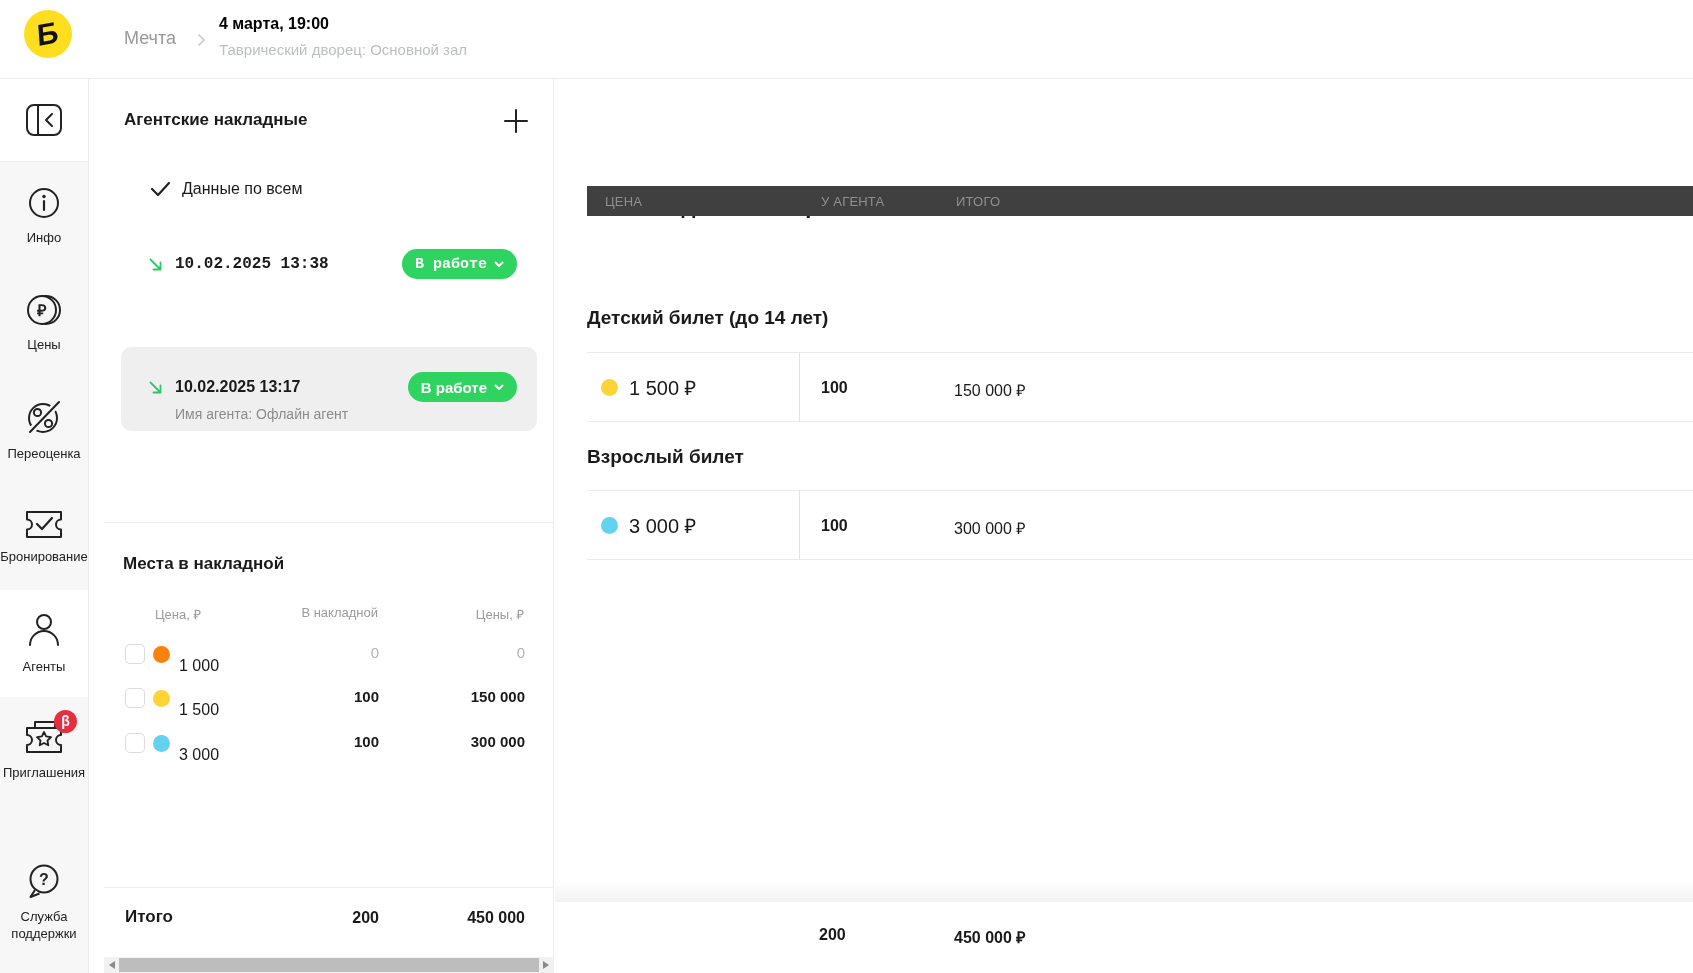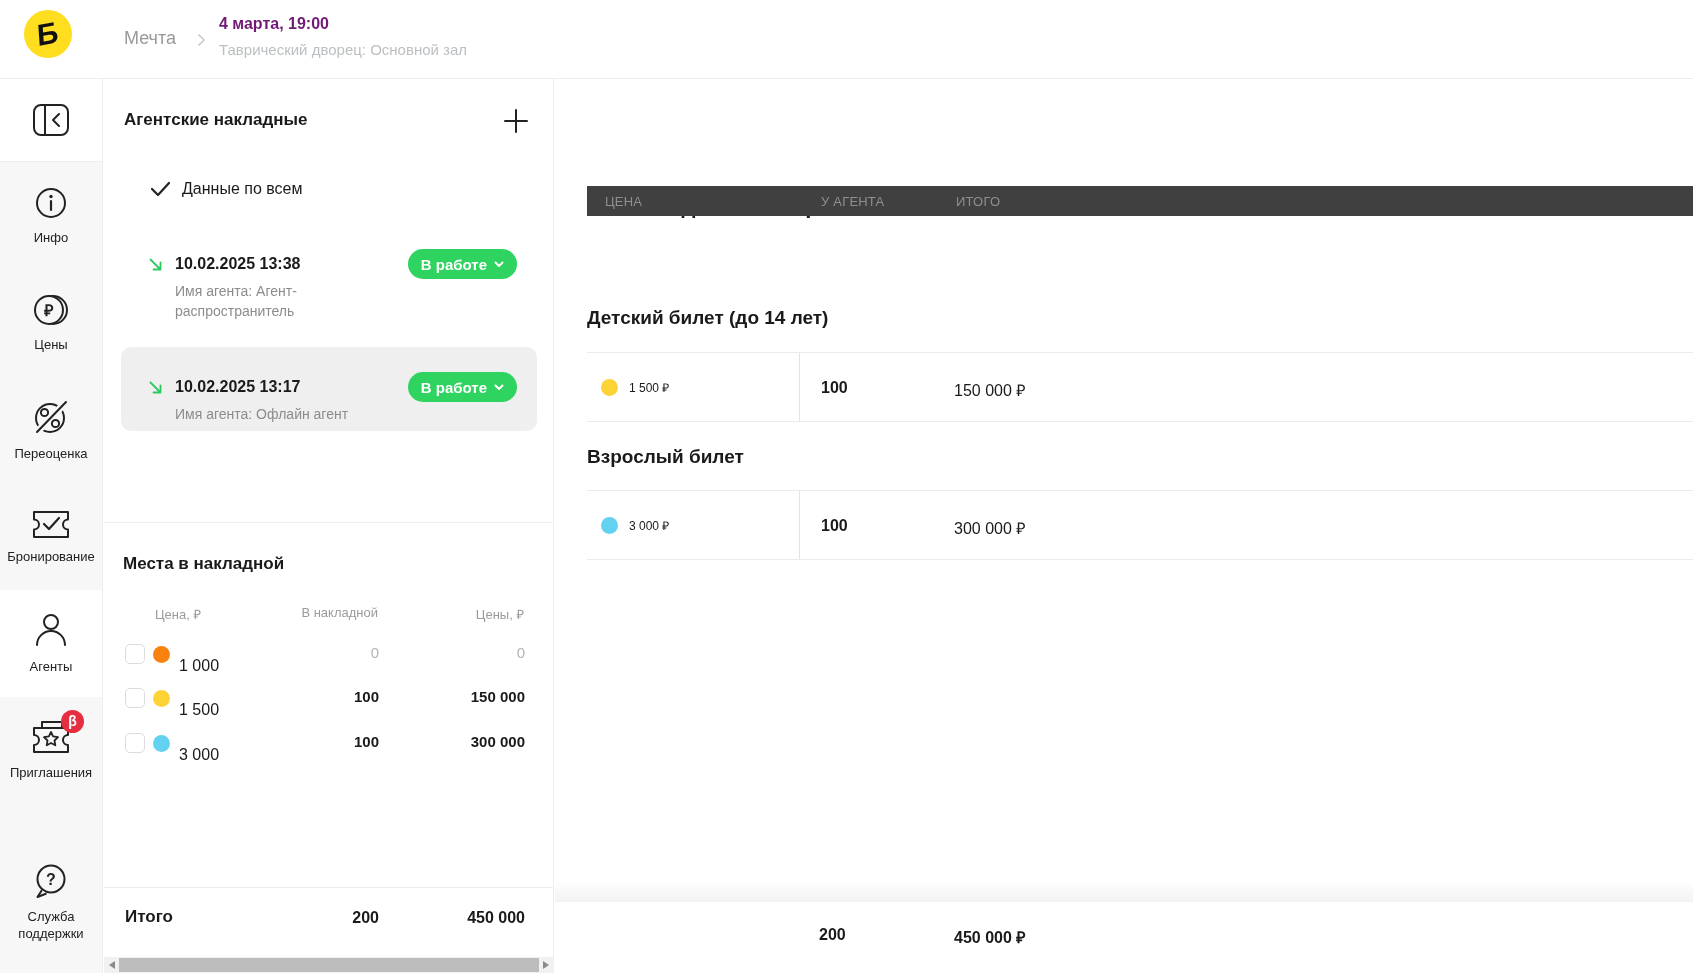--- a/index.html
+++ b/index.html
@@ -13,25 +13,25 @@
   
   .header { position:absolute; left:0; top:0; width:1693px; height:79px;
             background:#fff; border-bottom:1px solid #ededed; display:flex; align-items:center; z-index:5;}
   .logo { position:absolute; left:24px; top:10px; width:48px; height:48px; border-radius:50%;
           background:#ffdd1f; display:flex; align-items:center; justify-content:center; }
   .logo span { font-weight:900; font-size:30px; color:#111; transform:rotate(-10deg) skewX(-6deg); }
   .crumb { position:absolute; left:124px; top:0; height:76px; display:flex; align-items:center;
            font-size:18px; color:#97999b; cursor:pointer; }
   .crumb-sep { position:absolute; left:197px; top:33px; }
   .event-block { position:absolute; left:219px; top:15px; }
-  .event-title { font-size:16px; font-weight:700; color:#701a75; }
+  .event-title { font-size:16px; font-weight:700; color:#000000; }
   .event-venue { font-size:15px; color:#bcbfc1; margin-top:8px; }
 
   
-  .sidebar { position:absolute; left:0; top:79px; width:103px; height:894px;
+  .sidebar { position:absolute; left:0; top:79px; width:89px; height:894px;
              background:#f7f7f7; border-right:1px solid #ededed; display:flex; flex-direction:column; }
   .collapse-seg { height:83px; background:#fff; border-bottom:1px solid #ededed;
                   display:flex; align-items:center; justify-content:center; flex:none; }
   .collapse-btn { cursor:pointer; }
   .nav-item { height:107px; flex:none; display:flex; flex-direction:column; align-items:center;
               justify-content:center; gap:9px; cursor:pointer; }
   .nav-item.selected { background:#fff; }
   .nav-label { font-size:13px; color:#222; text-align:center; width:98px; line-height:1.3; }
   .nav-spacer { flex:1; }
   .nav-item.support { height:117px; justify-content:flex-start; padding-top:6px; }
@@ -92,21 +92,21 @@
 
   .col-band { position:absolute; left:32px; top:107px; right:0; height:30px; background:#404040; }
   .band-h { position:absolute; top:8px; font-size:13px; color:#8f8f8f; letter-spacing:0.2px; }
   .band-h.c1 { left:18px; } .band-h.c2 { left:234px; } .band-h.c3 { left:369px; }
 
   .group-title { position:absolute; left:32px; font-size:19px; font-weight:700; }
   .sector-row { position:absolute; left:32px; right:0; height:70px;
                 border-top:1px solid #ebebeb; border-bottom:1px solid #ebebeb; }
   .sr-cell1 { position:absolute; left:0; top:0; width:213px; height:100%; border-right:1px solid #e3e3e3;
               display:flex; align-items:center; gap:11px; padding-left:14px; }
-  .sr-price { font-size:12px; }
+  .sr-price { font-size:20px; }
   .sr-agent { position:absolute; left:234px; top:26px; font-size:16px; font-weight:700; }
   .sr-total { position:absolute; left:367px; top:26px; font-size:16px; }
 
   .sectors-footer { position:absolute; left:0; right:0; bottom:0; height:71px; background:#fff; }
   .sectors-footer::before { content:''; position:absolute; left:0; right:0; top:-22px; height:22px;
                             background:linear-gradient(to top, rgba(0,0,0,0.05), rgba(0,0,0,0)); }
   .sf-agent { position:absolute; left:264px; top:24px; font-size:16px; font-weight:700; }
   .sf-total { position:absolute; left:399px; top:24px; font-size:16px; font-weight:700; }
 </style>
 </head>
@@ -228,34 +228,33 @@
     </svg>
   </div>
 
   <div class="alldata-row">
     <svg width="21" height="16" viewBox="0 0 21 16">
       <path d="M2 8 l6 6 L19 2" fill="none" stroke="#222" stroke-width="2.2" stroke-linecap="round" stroke-linejoin="round"></path>
     </svg>
     <span class="lbl">Данные по всем</span>
   </div>
 
-  <div class="invoice-item" style="top:161px;">
+  <div class="invoice-item" style="top:161px;font-family:Liberation Mono, monospace;">
     <div class="inv-row1">
       <svg width="17" height="17" viewBox="0 0 17 17">
         <path d="M3.5 3.5 L13 13 M13.5 6.5 V13.5 H6.5" fill="none" stroke="#2cc95e" stroke-width="1.8" stroke-linecap="round" stroke-linejoin="round"></path>
       </svg>
       <span class="inv-date">10.02.2025 13:38</span>
       <span class="status-badge" style="background-color: rgb(47, 211, 95);">
         <span>В работе</span>
         <svg width="10" height="7" viewBox="0 0 10 7">
           <path d="M1.5 1.5 L5 5 L8.5 1.5" fill="none" stroke="#fff" stroke-width="2" stroke-linecap="round" stroke-linejoin="round"></path>
         </svg>
       </span>
     </div>
-    <div class="inv-sub">Имя агента: Агент-распространитель</div>
   </div>
 
   <div class="invoice-item selected" style="top:268px; height:84px; padding-top:28px;">
     <div class="inv-row1">
       <svg width="17" height="17" viewBox="0 0 17 17">
         <path d="M3.5 3.5 L13 13 M13.5 6.5 V13.5 H6.5" fill="none" stroke="#2cc95e" stroke-width="1.8" stroke-linecap="round" stroke-linejoin="round"></path>
       </svg>
       <span class="inv-date">10.02.2025 13:17</span>
       <span class="status-badge" style="background-color: rgb(47, 211, 95);">
         <span>В работе</span>

